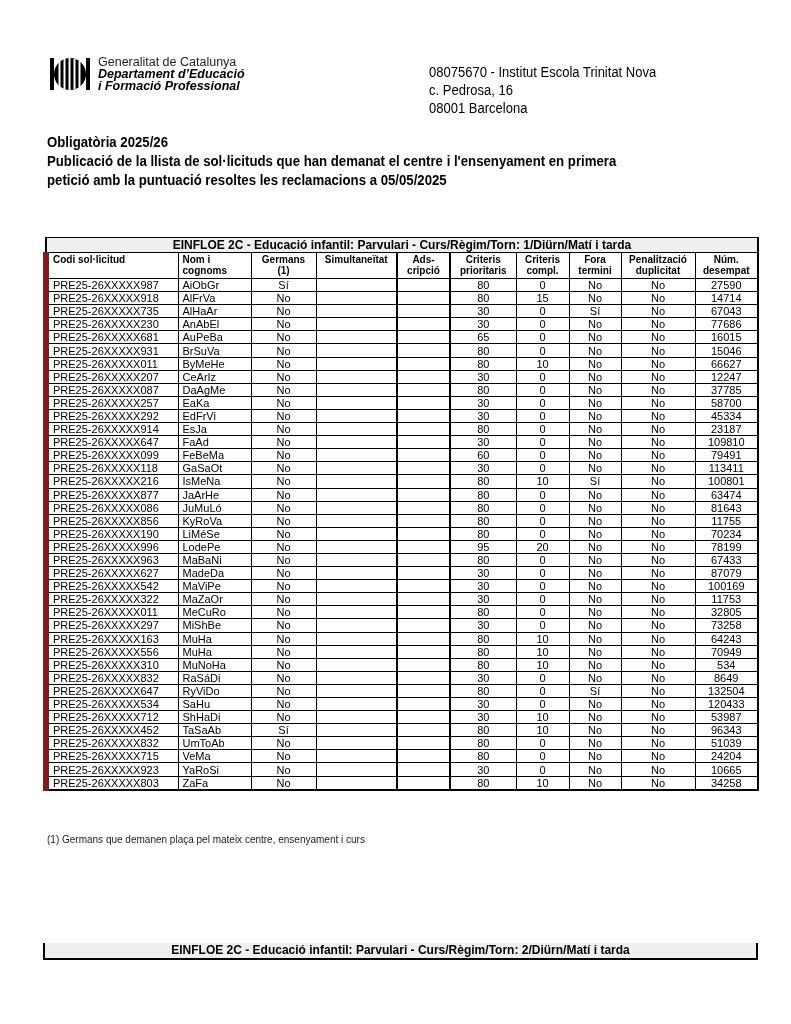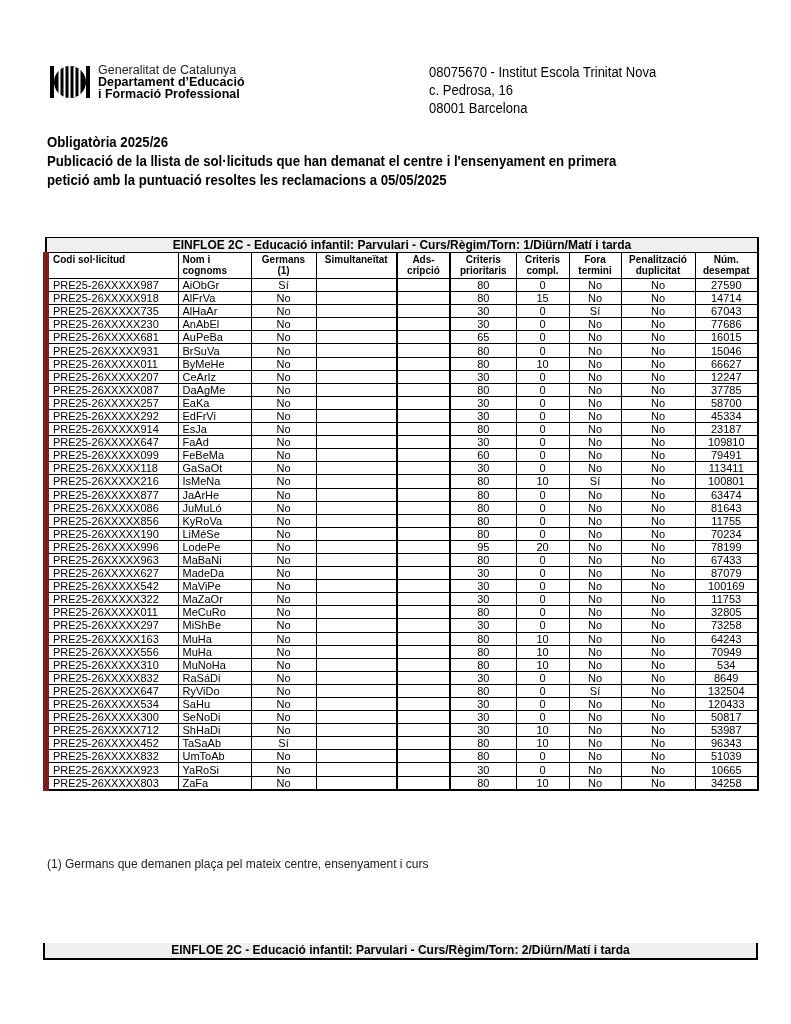--- a/index.html
+++ b/index.html
@@ -1,42 +1,42 @@
 <!DOCTYPE html>
 <html><head>
 <meta charset="utf-8">
 <style>
   html, body { margin: 0; padding: 0; background: #ffffff; }
   body { width: 791px; height: 1024px; position: relative; overflow: hidden;
          font-family: "Liberation Sans", sans-serif; color: #000; }
-  .logo { position: absolute; left: 50px; top: 64px; display: flex; align-items: center; }
+  .logo { position: absolute; left: 50px; top: 56px; display: flex; align-items: center; }
   .logo-mark { width: 40px; height: 36px; }
   .logo-text { margin-left: 8px; line-height: 12px; font-size: 12.5px; }
   .logo-text .l1 { font-weight: normal; color: #222; }
-  .logo-text .l2, .logo-text .l3 { font-weight: bold; }
+  .logo-text .l2, .logo-text .l3 { font-weight: bold; font-style: italic; }
   .address { position: absolute; left: 429px; top: 63px; font-size: 14px; line-height: 18px;
              font-family: "Liberation Sans", sans-serif; transform: scaleX(0.93); transform-origin: left top; }
   .titles { position: absolute; left: 47px; top: 133px; font-weight: bold; font-size: 14.5px; line-height: 19px;
             transform: scaleX(0.91); transform-origin: left top; width: 790px; }
   table.list { position: absolute; left: 43px; top: 237px; border-collapse: collapse; font-size: 11px;
                table-layout: fixed; }
   table.list td, table.list th { border: 1px solid #000; padding: 0 4px; height: 12.1px; line-height: 12px;
                white-space: nowrap; overflow: hidden; }
   table.list tr.band td { background: #efefef; font-weight: bold; font-size: 12px; text-align: center;
                height: 14px; border-left: 2px solid #000; border-right: 2px solid #000; }
   table.list th { font-weight: bold; font-size: 10px; line-height: 11px; vertical-align: top; text-align: center;
                height: 24px; padding-top: 1px; }
   table.list th.left { text-align: left; }
   table.list td.c { text-align: center; }
   table.list td.l { text-align: left; }
   table.list td.col-first, table.list th.col-first { border-left: 6px solid #7f1d1d; }
   table.list td.col-last, table.list th.col-last { border-right: 2px solid #000; }
   table.list tr:last-child td { border-bottom: 2px solid #000; margin-left: 48px; }
   .vb { border-left: 2px solid #000 !important; }
-  .footnote { position: absolute; left: 47px; top: 857px; font-size: 12px; color: #222; }
+  .footnote { position: absolute; left: 47px; top: 834px; font-size: 10px; color: #222; }
   .band2 { position: absolute; left: 43px; top: 943px; width: 711px; height: 15px; background: #efefef;
            border-left: 2px solid #000; border-right: 2px solid #000; border-bottom: 2px solid #000;
            font-weight: bold; font-size: 12px; text-align: center; line-height: 15px; }
 </style>
 </head>
 <body>
 
 <div class="logo">
   <svg class="logo-mark" viewBox="0 0 40 36">
     <ellipse cx="20" cy="18" rx="16" ry="16" fill="#000"></ellipse>
@@ -518,32 +518,20 @@
         <td class="c">No</td>
         <td class="c"></td>
         <td class="c vb"></td>
         <td class="c vb">30</td>
         <td class="c">0</td>
         <td class="c">No</td>
         <td class="c">No</td>
         <td class="c col-last">120433</td>
       </tr>
       <tr>
-        <td class="l col-first">PRE25-26XXXXX300</td>
-        <td class="l">SeNoDi</td>
-        <td class="c">No</td>
-        <td class="c"></td>
-        <td class="c vb"></td>
-        <td class="c vb">30</td>
-        <td class="c">0</td>
-        <td class="c">No</td>
-        <td class="c">No</td>
-        <td class="c col-last">50817</td>
-      </tr>
-      <tr>
         <td class="l col-first">PRE25-26XXXXX712</td>
         <td class="l">ShHaDi</td>
         <td class="c">No</td>
         <td class="c"></td>
         <td class="c vb"></td>
         <td class="c vb">30</td>
         <td class="c">10</td>
         <td class="c">No</td>
         <td class="c">No</td>
         <td class="c col-last">53987</td>
@@ -564,20 +552,32 @@
         <td class="l col-first">PRE25-26XXXXX832</td>
         <td class="l">UmToAb</td>
         <td class="c">No</td>
         <td class="c"></td>
         <td class="c vb"></td>
         <td class="c vb">80</td>
         <td class="c">0</td>
         <td class="c">No</td>
         <td class="c">No</td>
         <td class="c col-last">51039</td>
+      </tr>
+      <tr>
+        <td class="l col-first">PRE25-26XXXXX715</td>
+        <td class="l">VeMa</td>
+        <td class="c">No</td>
+        <td class="c"></td>
+        <td class="c vb"></td>
+        <td class="c vb">80</td>
+        <td class="c">0</td>
+        <td class="c">No</td>
+        <td class="c">No</td>
+        <td class="c col-last">24204</td>
       </tr>
       <tr>
         <td class="l col-first">PRE25-26XXXXX923</td>
         <td class="l">YaRoSi</td>
         <td class="c">No</td>
         <td class="c"></td>
         <td class="c vb"></td>
         <td class="c vb">30</td>
         <td class="c">0</td>
         <td class="c">No</td>

